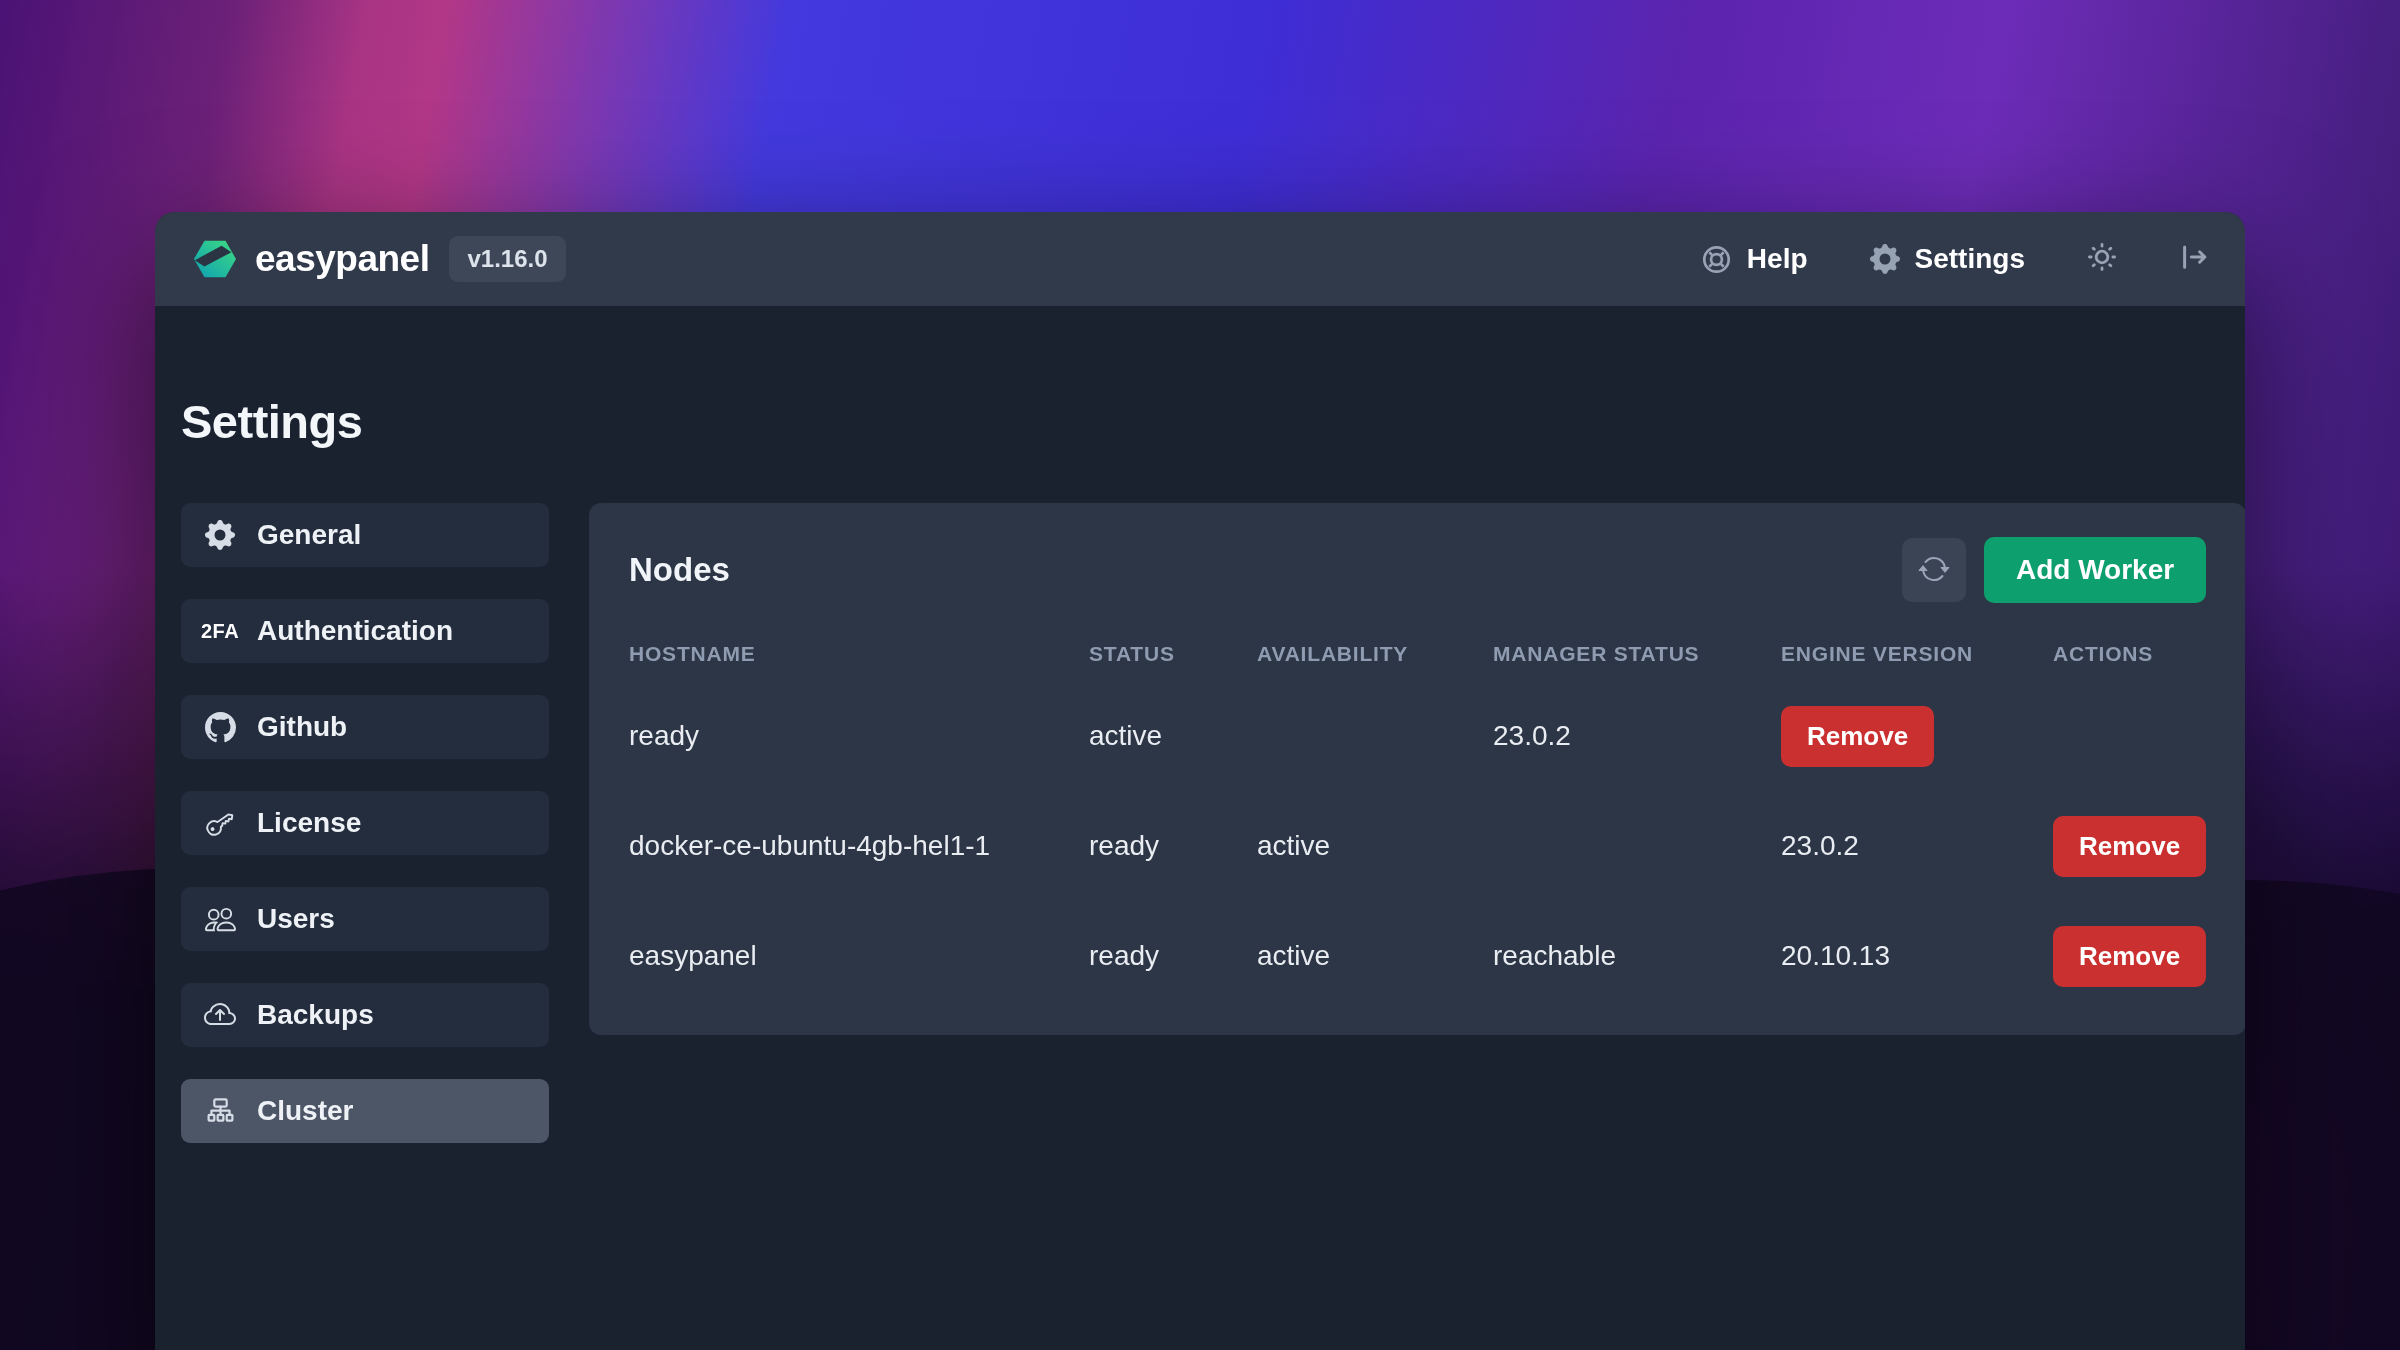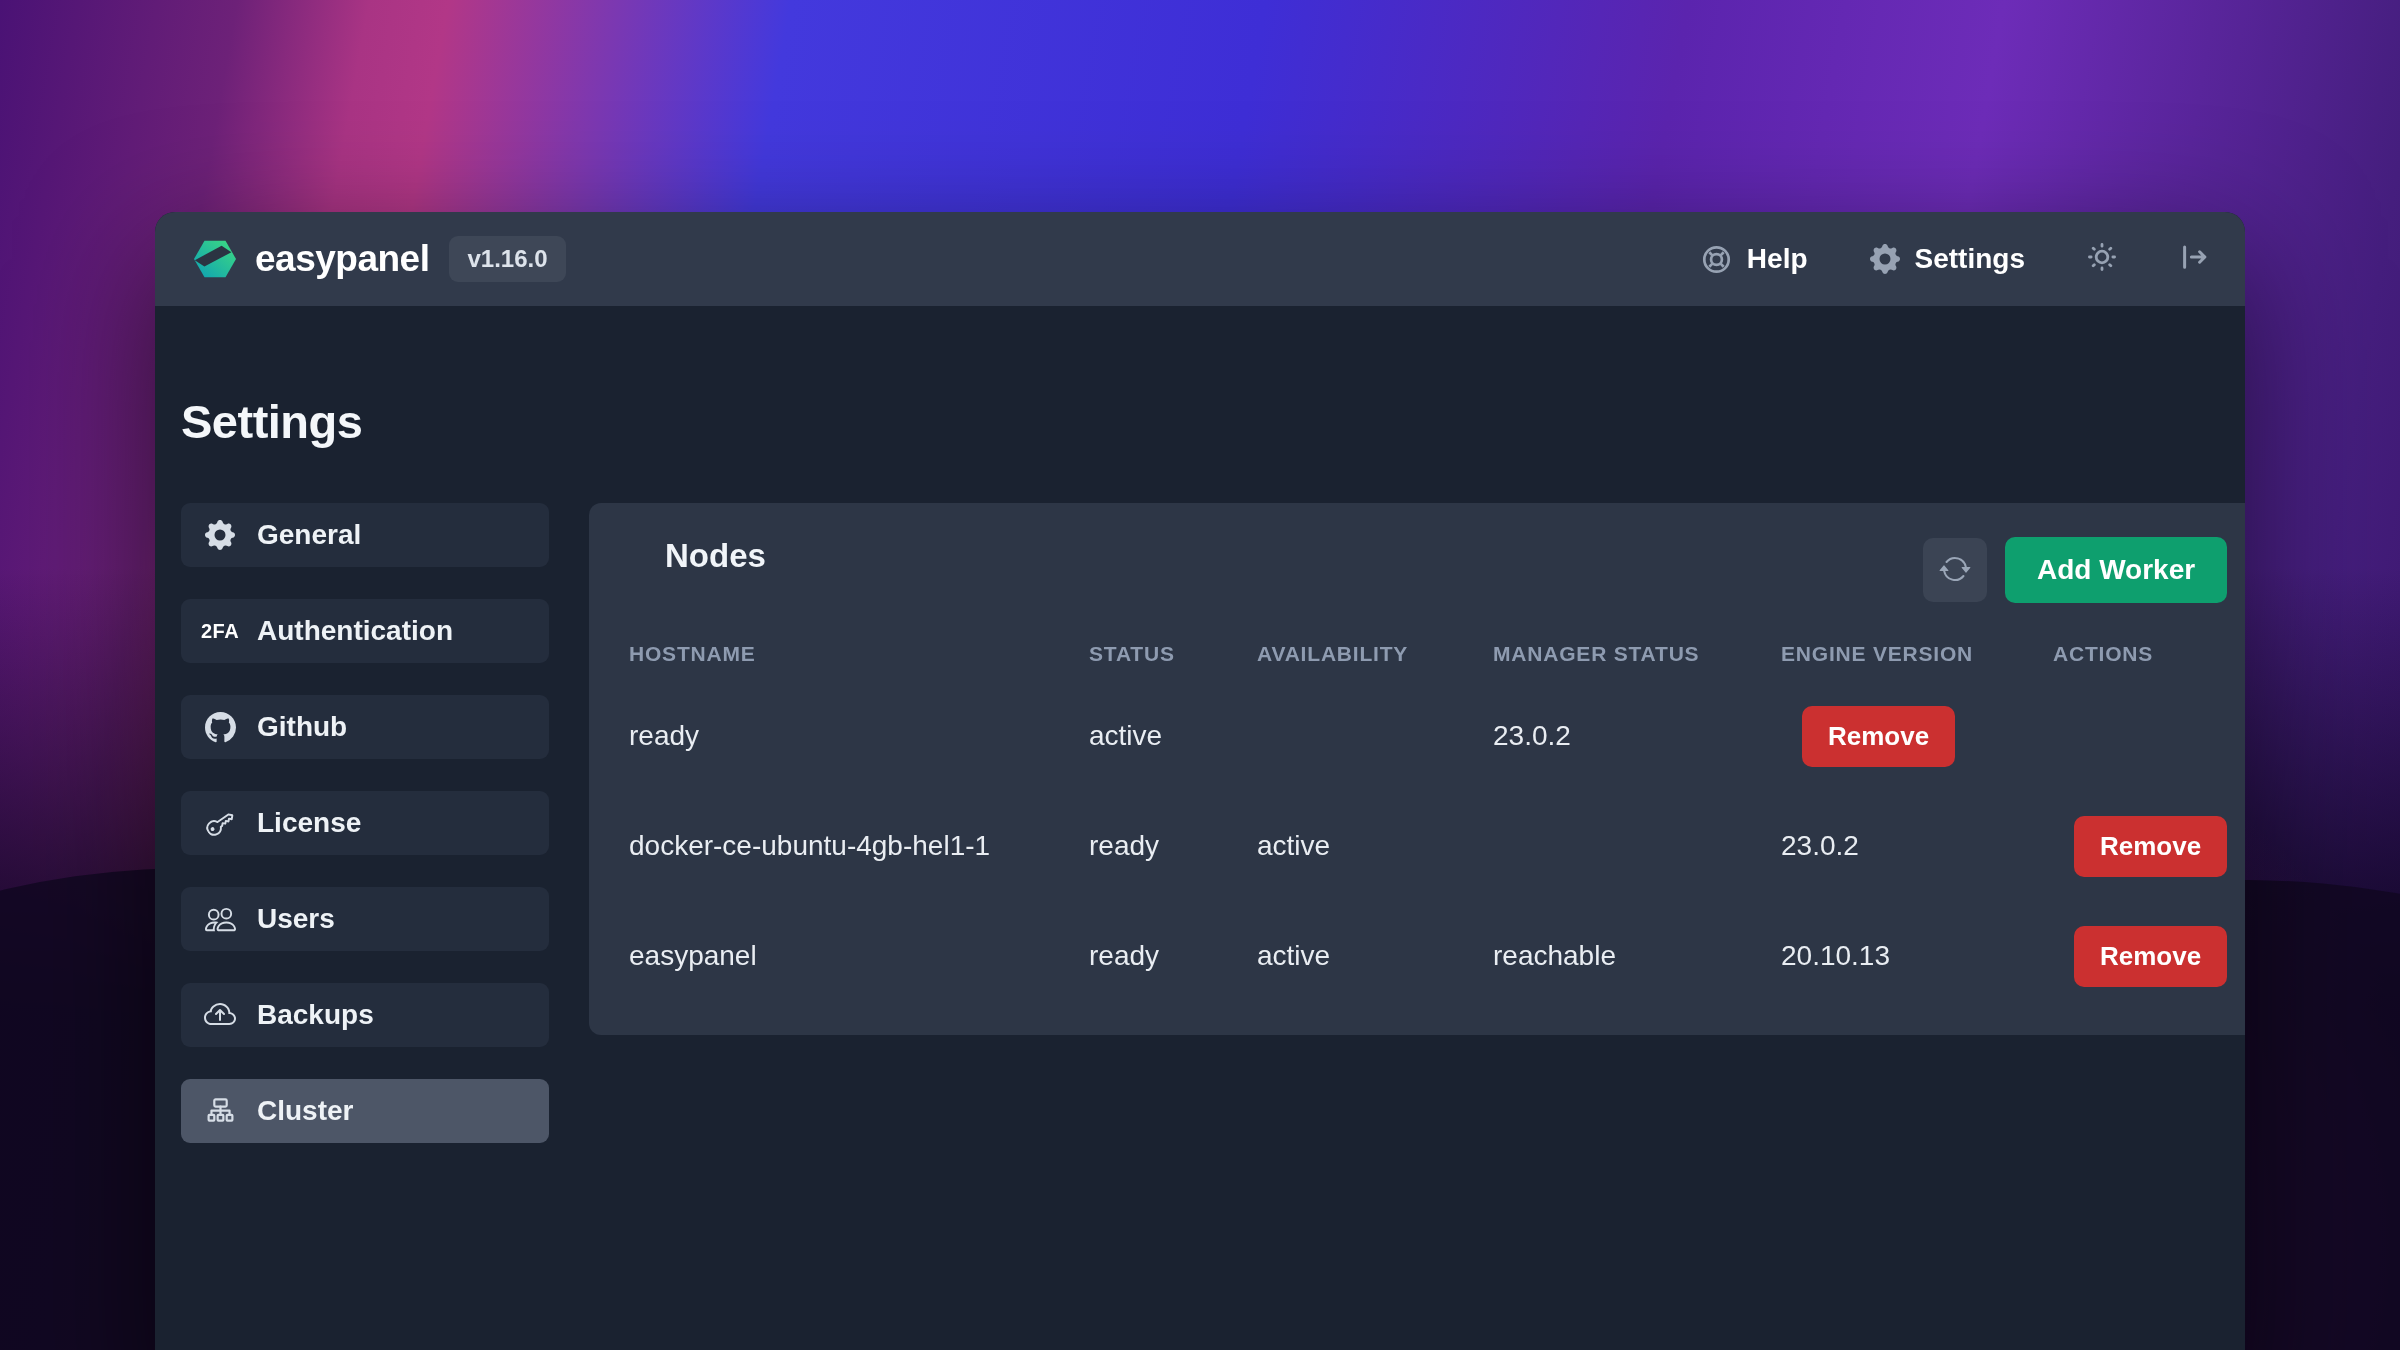--- a/index.html
+++ b/index.html
@@ -45,40 +45,40 @@
   .side-item{height:64px;border-radius:9px;background:var(--side-bg,#242d3d);
     display:flex;align-items:center;gap:20px;padding:0 22px;cursor:pointer;}
   .side-item.selected{background:var(--side-selected-bg,#4d5667);}
   .side-item .s-icon{width:34px;display:flex;justify-content:center;color:#d6dde6;flex:none;}
   .side-item .s-label{color:#eef2f6;font-size:28px;font-weight:600;}
   .txt-icon{font-size:20px;font-weight:bold;letter-spacing:.5px;color:#ffffff;}
 
   
   .panel{flex:1;background:var(--panel-bg,#2d3646);border-radius:12px;
     padding:34px 40px 24px;min-height:519px;}
-  .panel-head{display:flex;align-items:flex-start;margin-left:36px;}
+  .panel-head{display:flex;align-items:center;}
   .panel-title{margin:0;color:#f1f5f9;font-size:33px;font-weight:bold;}
   .panel-actions{margin-left:auto;display:flex;align-items:center;gap:18px;}
   .refresh-btn{width:64px;height:64px;border:none;border-radius:10px;cursor:pointer;
     background:var(--btn-neutral-bg,#3b4454);color:#9aa6b7;display:flex;align-items:center;justify-content:center;}
   .add-worker-btn{height:66px;border:none;border-radius:10px;cursor:pointer;
     background:var(--accent-green,#0e9f6e);color:#ffffff;font-size:28px;font-weight:bold;
     padding:0 32px;font-family:inherit;}
 
   
   .table{margin-top:18px;}
   .t-head,.t-row{display:grid;grid-template-columns:460px 168px 236px 288px 272px 1fr;
     align-items:center;}
   .t-head{height:60px;}
   .t-head > div{color:var(--muted,#8e9bb0);font-size:21px;font-weight:bold;letter-spacing:.8px;margin-top:6px;}
   .t-row{height:110px;}
   .t-row > div{color:#e9edf2;font-size:28px;}
   .cell-actions{display:flex;}
   .remove-btn{background:var(--danger-red,#cb3030);color:#ffffff;border:none;cursor:pointer;
-    font-size:26px;font-weight:600;padding:15px 26px;border-radius:10px;font-family:inherit;margin-left:21px;}
+    font-size:26px;font-weight:600;padding:15px 26px;border-radius:10px;font-family:inherit;}
 </style>
 </head>
 <body>
 
 <div class="wallpaper">
   <div class="wp-hill left"></div>
   <div class="wp-hill right"></div>
 </div>
 
 <div class="window">

